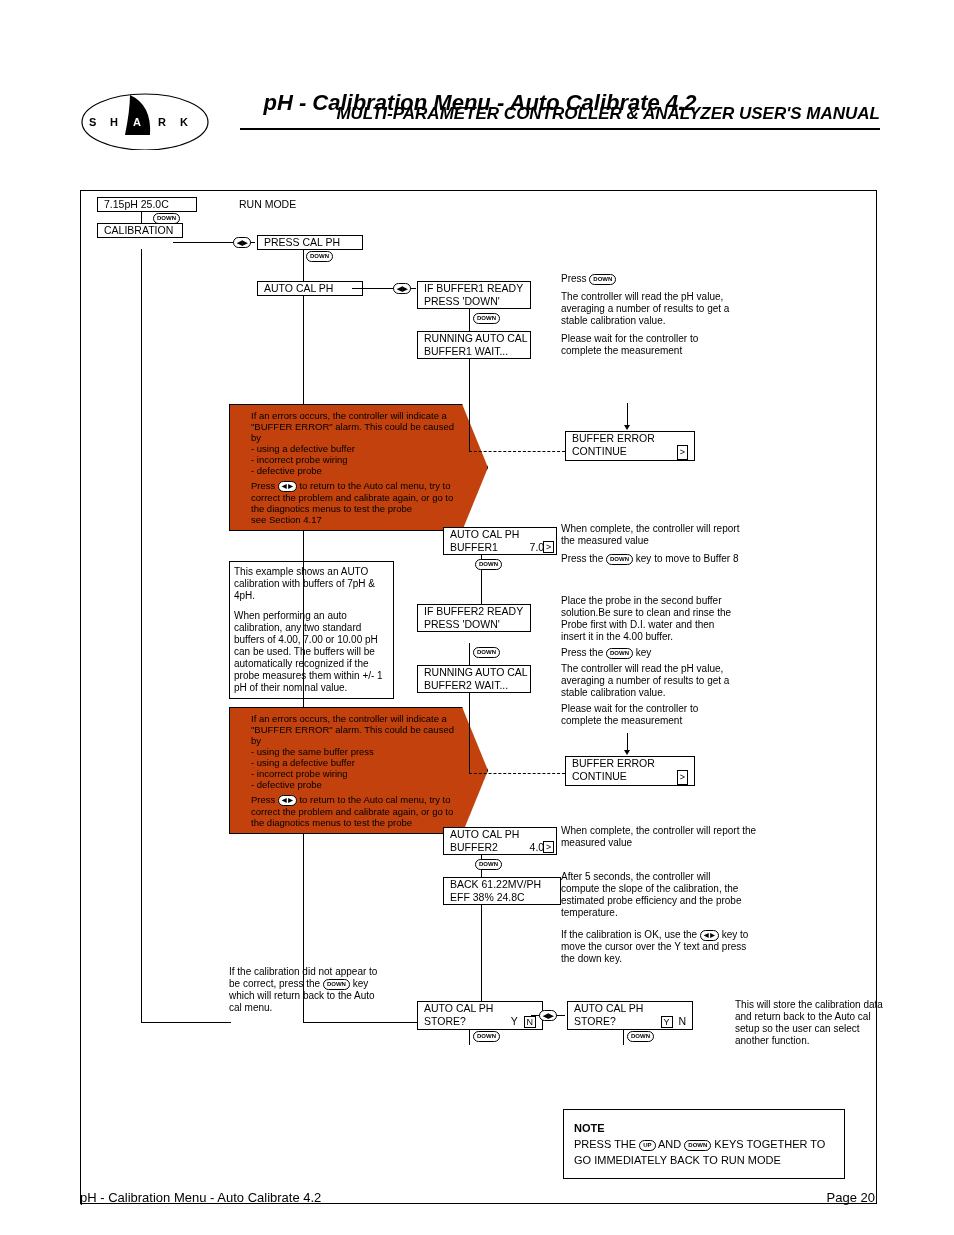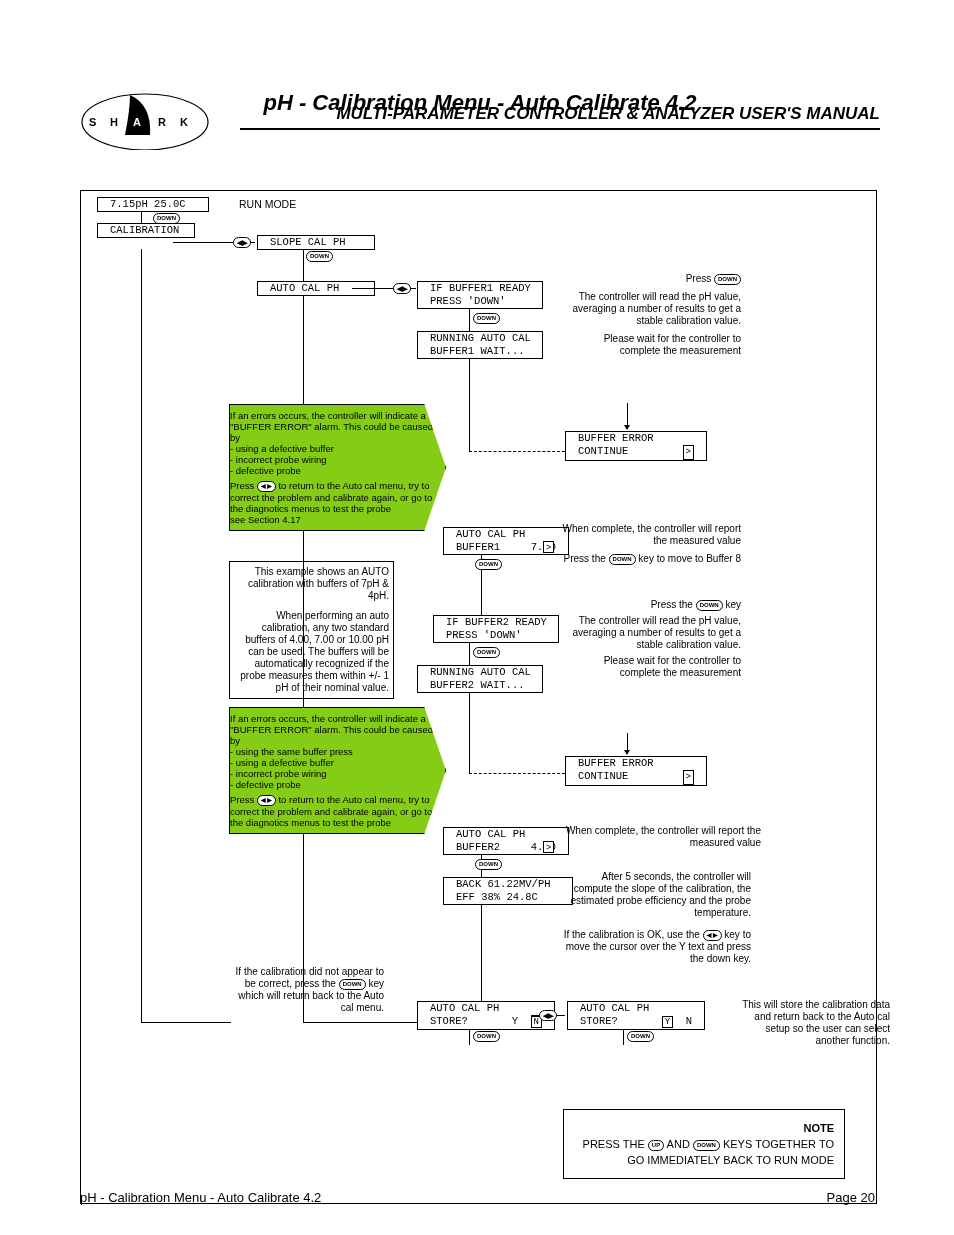--- a/index.html
+++ b/index.html
@@ -51,42 +51,41 @@
     position: absolute;
     top: 150px;
     left: 0;
     width: 795px;
     height: 1012px;
     border: 0.6px solid #000;
   }
   .lcd {
     position: absolute;
     border: 0.6px solid #000;
-    font-family: Liberation Mono, monospace;
+    font-family: Liberation Sans, sans-serif;
     font-size: 10.5px;
     line-height: 13px;
-    padding: 0 12px;
+    padding: 0 6px;
     background: #fff;
     white-space: nowrap;
   }
   .lcd .row { display: flex; justify-content: space-between; }
   .note-txt {
     position: absolute;
     font-size: 10px;
     line-height: 12px;
-    text-align: right;
   }
   .info-callout {
     position: absolute;
     border: 0.6px solid #000;
-    padding: 5px 0;
+    padding: 5px 21px;
     font-size: 9.5px;
     line-height: 11px;
     clip-path: polygon(0 0, 90% 0, 100% 50%, 90% 100%, 0 100%);
-    background: #84cc16;
+    background: #c2410c;
   }
   .key-oval {
     display: inline-block;
     border: 0.8px solid #000;
     border-radius: 7px;
     font-size: 6px;
     padding: 0px 3px;
     vertical-align: middle;
     line-height: 9px;
     background: #fff;
@@ -126,21 +125,21 @@
     border-left: 3px solid transparent;
     border-right: 3px solid transparent;
     border-top: 5px solid #000;
   }
   .vline { position: absolute; width: 0.6px; background: #000; }
   .hline { position: absolute; height: 0.6px; background: #000; }
   .note-box {
     position: absolute;
     border: 0.6px solid #000;
     padding: 10px;
-    text-align: right;
+    text-align: left;
     font-size: 11px;
     line-height: 16px;
   }
   .footer {
     position: absolute;
     bottom: 30px;
     left: 80px;
     width: 795px;
     font-size: 13px;
     display: flex;
@@ -172,21 +171,21 @@
 
     <div class="lcd" style="left:16px; top:6px; width:86px;"><span>7.15pH  25.0C</span></div>
     <div class="note-txt" style="left:158px; top:7px; font-size:10.5px;">RUN MODE</div>
 
     <div class="vline" style="left:60px; top:20px; height:25px;"></div>
     <div class="down-key-flow" style="left:72px; top:22px;">DOWN</div>
 
     <div class="lcd" style="left:16px; top:32px; width:72px;">CALIBRATION</div>
     <div class="hline" style="left:92px; top:51px; width:82px;"></div>
     <div class="lr-key-flow" style="left:152px; top:46px;">◀ ▶</div>
-    <div class="lcd" style="left:176px; top:44px; width:92px;">SLOPE CAL PH</div>
+    <div class="lcd" style="left:176px; top:44px; width:92px;">PRESS CAL PH</div>
 
     <div class="vline" style="left:60px; top:58px; height:773px;"></div>
 
     <div class="vline" style="left:222px; top:58px; height:34px;"></div>
     <div class="down-key-flow" style="left:225px; top:60px;">DOWN</div>
 
     <div class="lcd" style="left:176px; top:90px; width:92px;">AUTO CAL PH</div>
     <div class="hline" style="left:271px; top:97px; width:64px;"></div>
     <div class="lr-key-flow" style="left:312px; top:92px;">◀ ▶</div>
 
@@ -247,33 +246,34 @@
     <div class="note-txt" style="left:480px; top:332px; width:180px;">
       <div>When complete, the controller will report the measured value</div>
       <div style="margin-top:6px;"><span>Press the </span><span class="key-oval">DOWN</span><span> key to move to Buffer 8</span></div>
     </div>
 
     <div class="note-txt" style="left:148px; top:370px; width:155px; border:0.6px solid #000; padding:4px;">
       <div>This example shows an AUTO calibration with buffers of 7pH &amp; 4pH.</div>
       <div style="margin-top:8px;">When performing an auto calibration, any two standard buffers of 4.00, 7.00 or 10.00 pH can be used. The buffers will be automatically recognized if the probe measures them within +/- 1 pH of their nominal value.</div>
     </div>
 
-    <div class="lcd" style="left:336px; top:424px; width:100px;margin-left:16px;">
+    <div class="lcd" style="left:336px; top:413px; width:100px;">
       <div>IF BUFFER2 READY</div>
       <div>PRESS 'DOWN'</div>
     </div>
     <div class="vline" style="left:388px; top:452px; height:22px;"></div>
     <div class="down-key-flow" style="left:392px; top:456px;">DOWN</div>
 
     <div class="lcd" style="left:336px; top:474px; width:100px;">
       <div>RUNNING AUTO CAL</div>
       <div>BUFFER2 WAIT...</div>
     </div>
 
     <div class="note-txt" style="left:480px; top:404px; width:180px;">
+      <div>Place the probe in the second buffer solution.Be sure to clean and rinse the Probe first with D.I. water and then insert it in the 4.00 buffer.</div>
       <div style="margin-top:4px;"><span>Press the </span><span class="key-oval">DOWN</span><span> key</span></div>
       <div style="margin-top:4px;">The controller will read the pH value, averaging a number of results to get a stable calibration value.</div>
       <div style="margin-top:4px;">Please wait for the controller to complete the measurement</div>
     </div>
 
     <div class="info-callout" style="left:148px; top:516px; width:215px;">
       <div>If an errors occurs, the controller will indicate a "BUFFER ERROR" alarm. This could be caused by</div>
       <div>- using the same buffer press</div>
       <div>- using a defective buffer</div>
       <div>- incorrect probe wiring</div>

